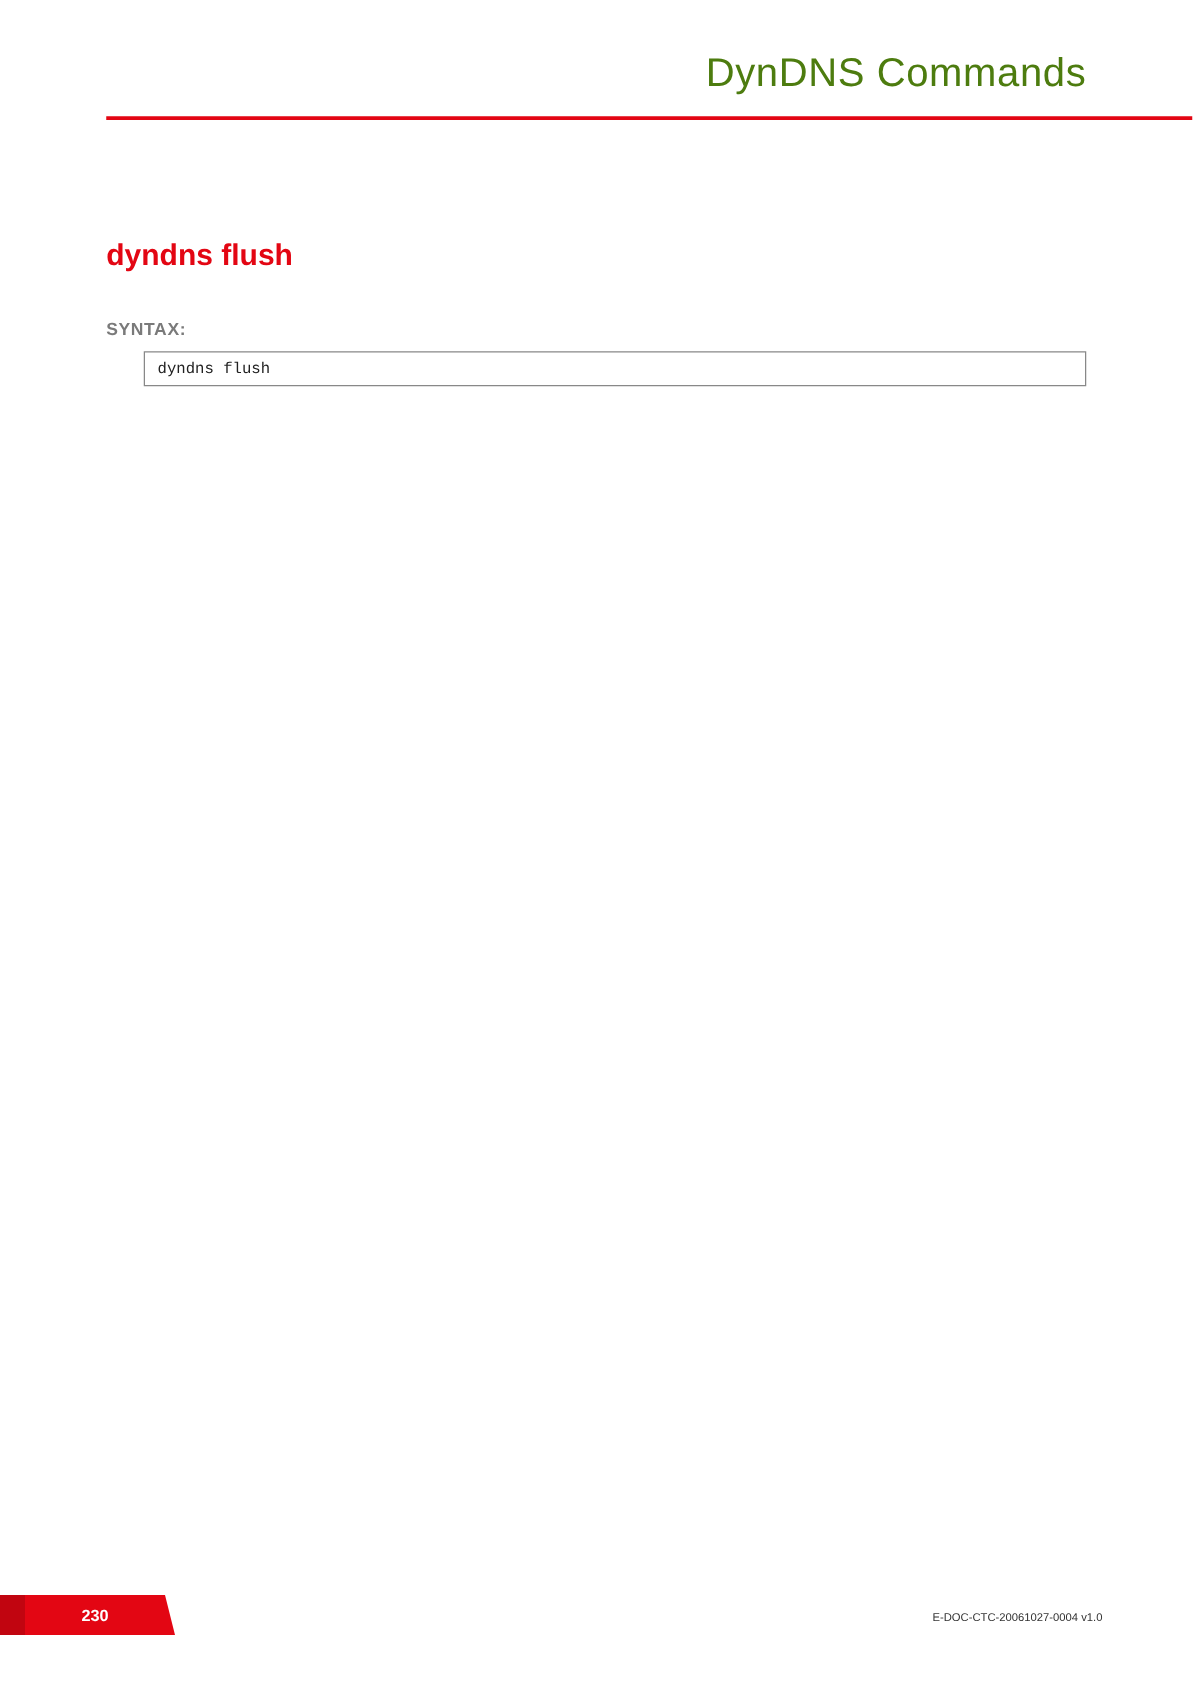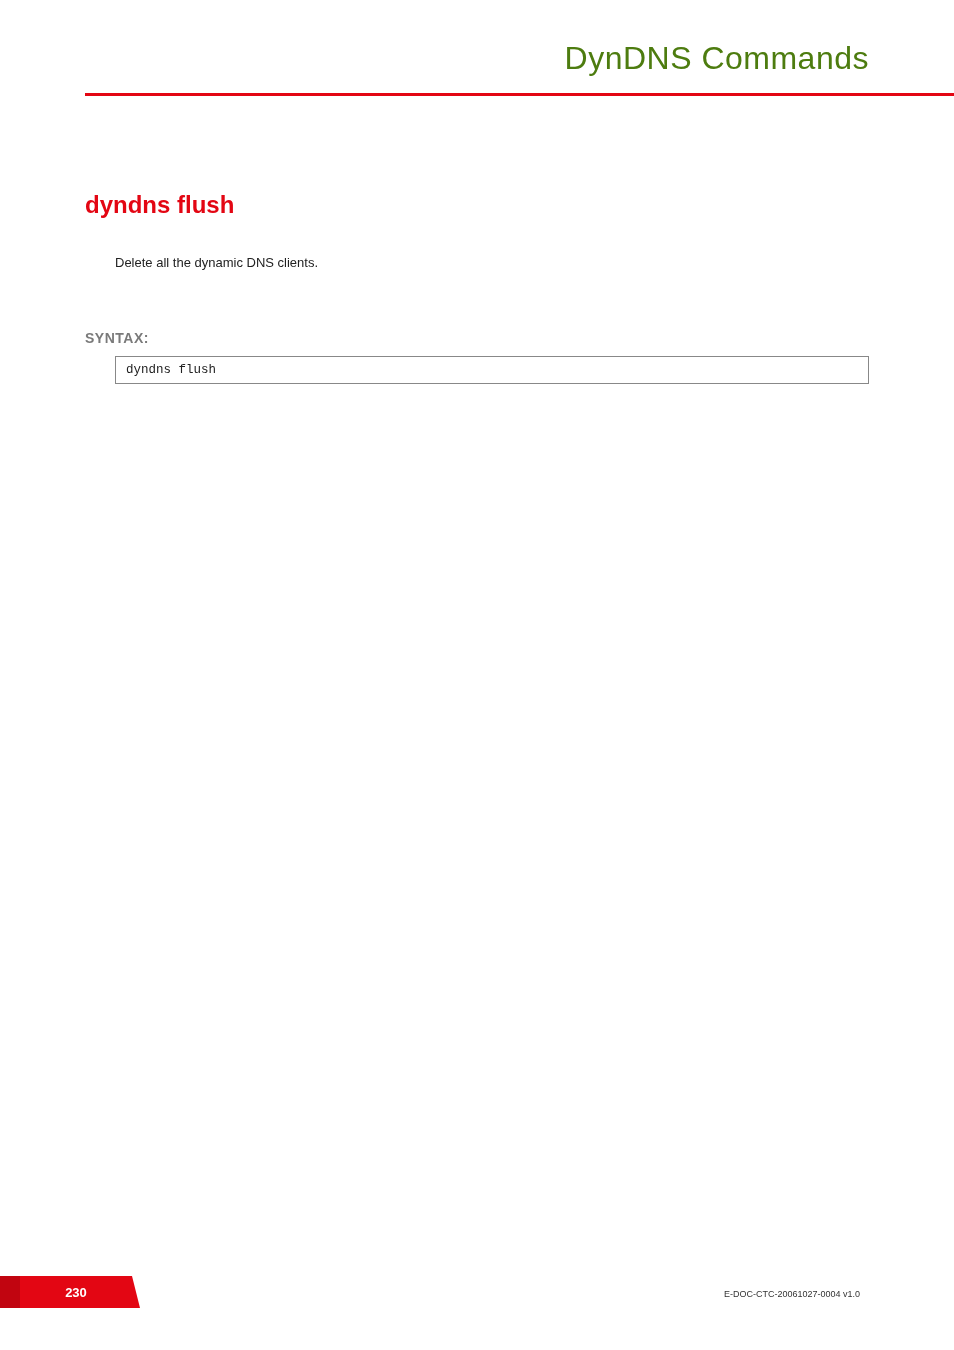--- a/index.html
+++ b/index.html
@@ -92,37 +92,36 @@
       text-align: center;
     }
     .tab-angle {
       width: 0;
       height: 0;
       border-left: 8px solid #e30613;
       border-top: 32px solid transparent;
     }
     .doc-id {
       position: absolute;
-      right: 94px;
+      right: 72px;
       bottom: 9px;
       font-size: 9px;
       color: #333;
     }
   </style>
 </head>
 <body>
 
 <div class="page-header">
   <div class="chapter-title">DynDNS Commands</div>
 </div>
 <div class="red-rule"></div>
 
 <div class="content">
   <h1 class="command-title">dyndns flush</h1>
-  <p class="description">Delete all the dynamic DNS clients.</p>
   <div class="syntax-label">SYNTAX:</div>
   <div class="syntax-box">
     <span>dyndns flush</span>
   </div>
 </div>
 
 <div class="footer">
   <div class="page-tab">
     <div class="tab-dark"></div>
     <div class="tab-light">230</div>

